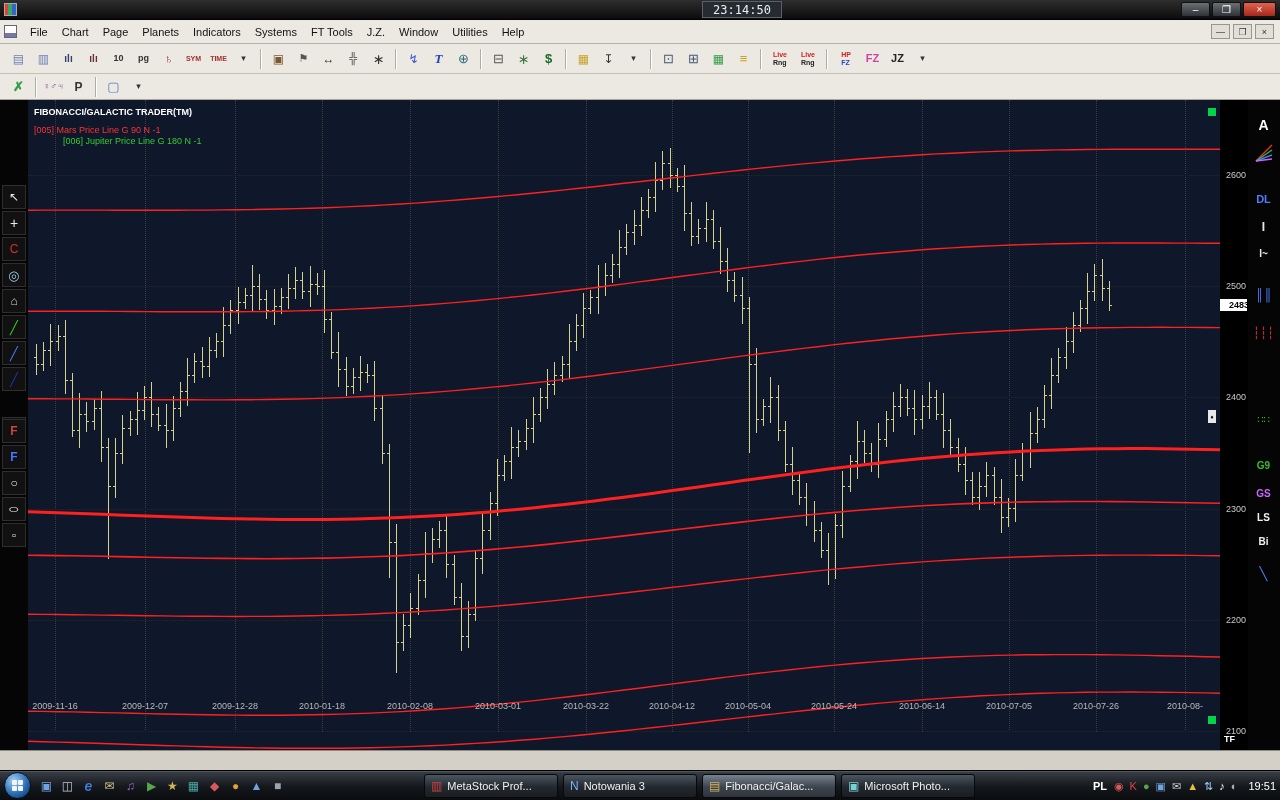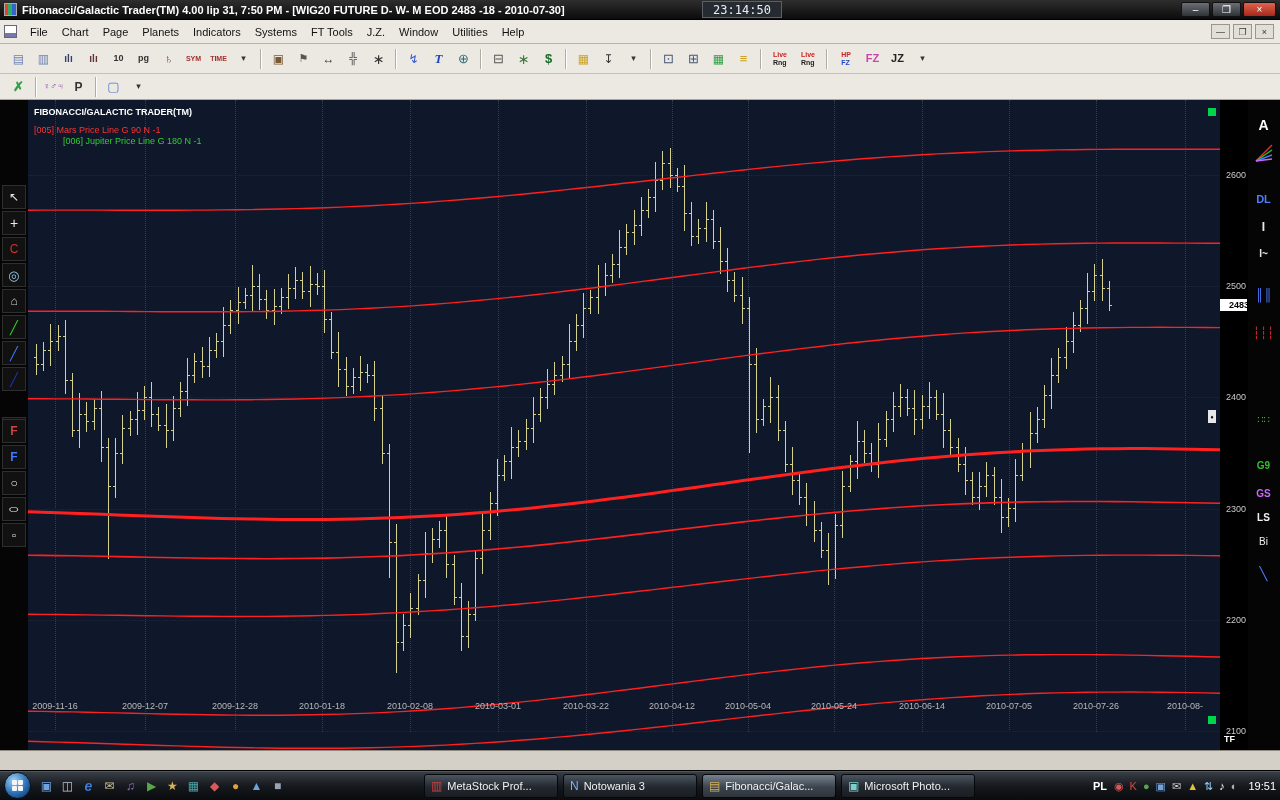--- a/index.html
+++ b/index.html
@@ -103,21 +103,20 @@
   .tray-icon { font-size:11px; line-height:1; }
   #tray-clock { color:#fff; font-size:11px; margin-left:4px; }
 </style>
 </head>
 <body>
 
 <div id="screen">
 
   <div id="titlebar">
     <div id="app-icon"></div>
-    <div id="title-text">Fibonacci/Galactic Trader(TM) 4.00 lip 31,  7:50 PM - [WIG20 FUTURE D- W- M EOD  2483    -18 - 2010-07-30]</div>
     <div id="overlay-clock">23:14:50</div>
     <div id="win-controls">
         <div class="win-btn">–</div>
         <div class="win-btn">❐</div>
         <div class="win-btn close">×</div>
       </div>
   </div>
 
   <div id="menubar">
     <div id="mdi-icon"></div>
@@ -435,21 +434,21 @@
         <div class="rt-btn" style="top: 354px;">
           <span style="color: rgb(48, 192, 48); font-size: 10px; font-weight: bold;">G9</span>
         </div>
         <div class="rt-btn" style="top: 382px;">
           <span style="color: rgb(204, 102, 255); font-size: 10px; font-weight: bold;">GS</span>
         </div>
         <div class="rt-btn" style="top: 406px;">
           <span style="color: rgb(240, 240, 240); font-size: 10px; font-weight: bold;">LS</span>
         </div>
         <div class="rt-btn" style="top: 430px;">
-          <span style="color: rgb(240, 240, 240); font-size: 10px; font-weight: normal;">Bi</span>
+          <span style="color: rgb(240, 240, 240); font-size: 10px; font-weight: bold;">Bi</span>
         </div>
         <div class="rt-btn" style="top: 462px;">
           <span style="color: rgb(79, 125, 255); font-size: 13px;">╲</span>
         </div>
       </div>
   </div>
 
   <div id="bottom-strip"></div>
 
   <div id="taskbar">

